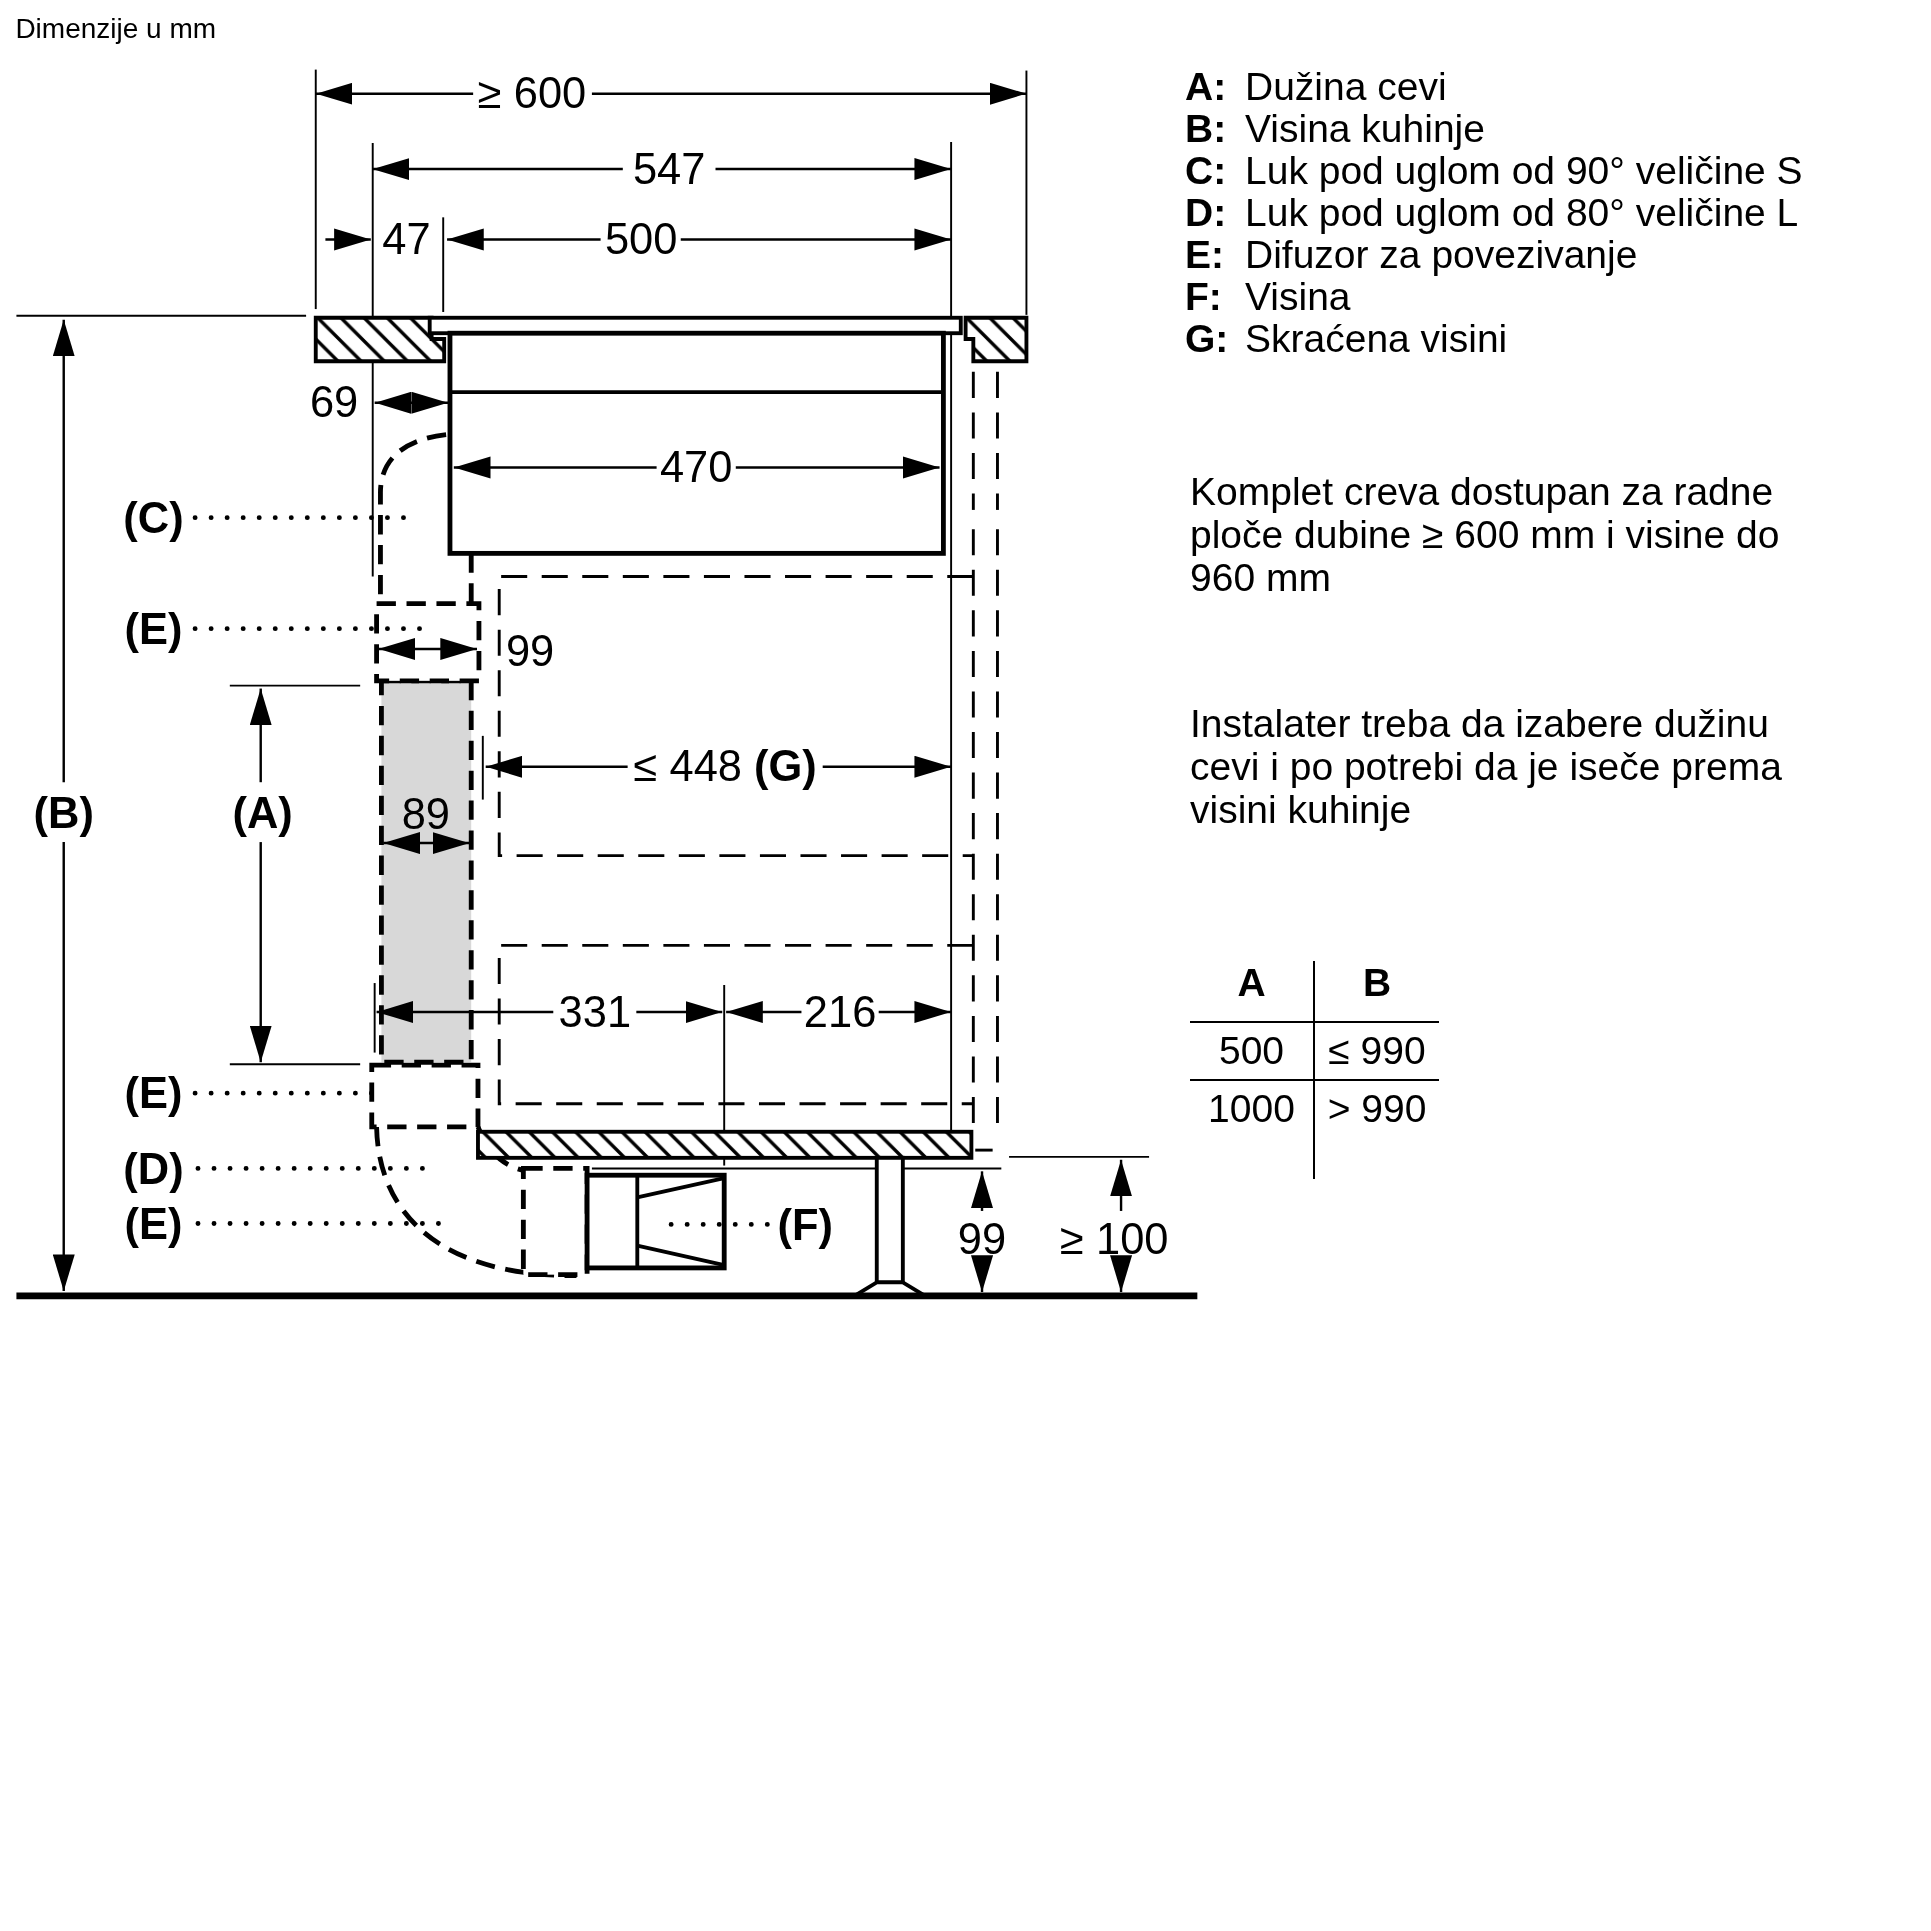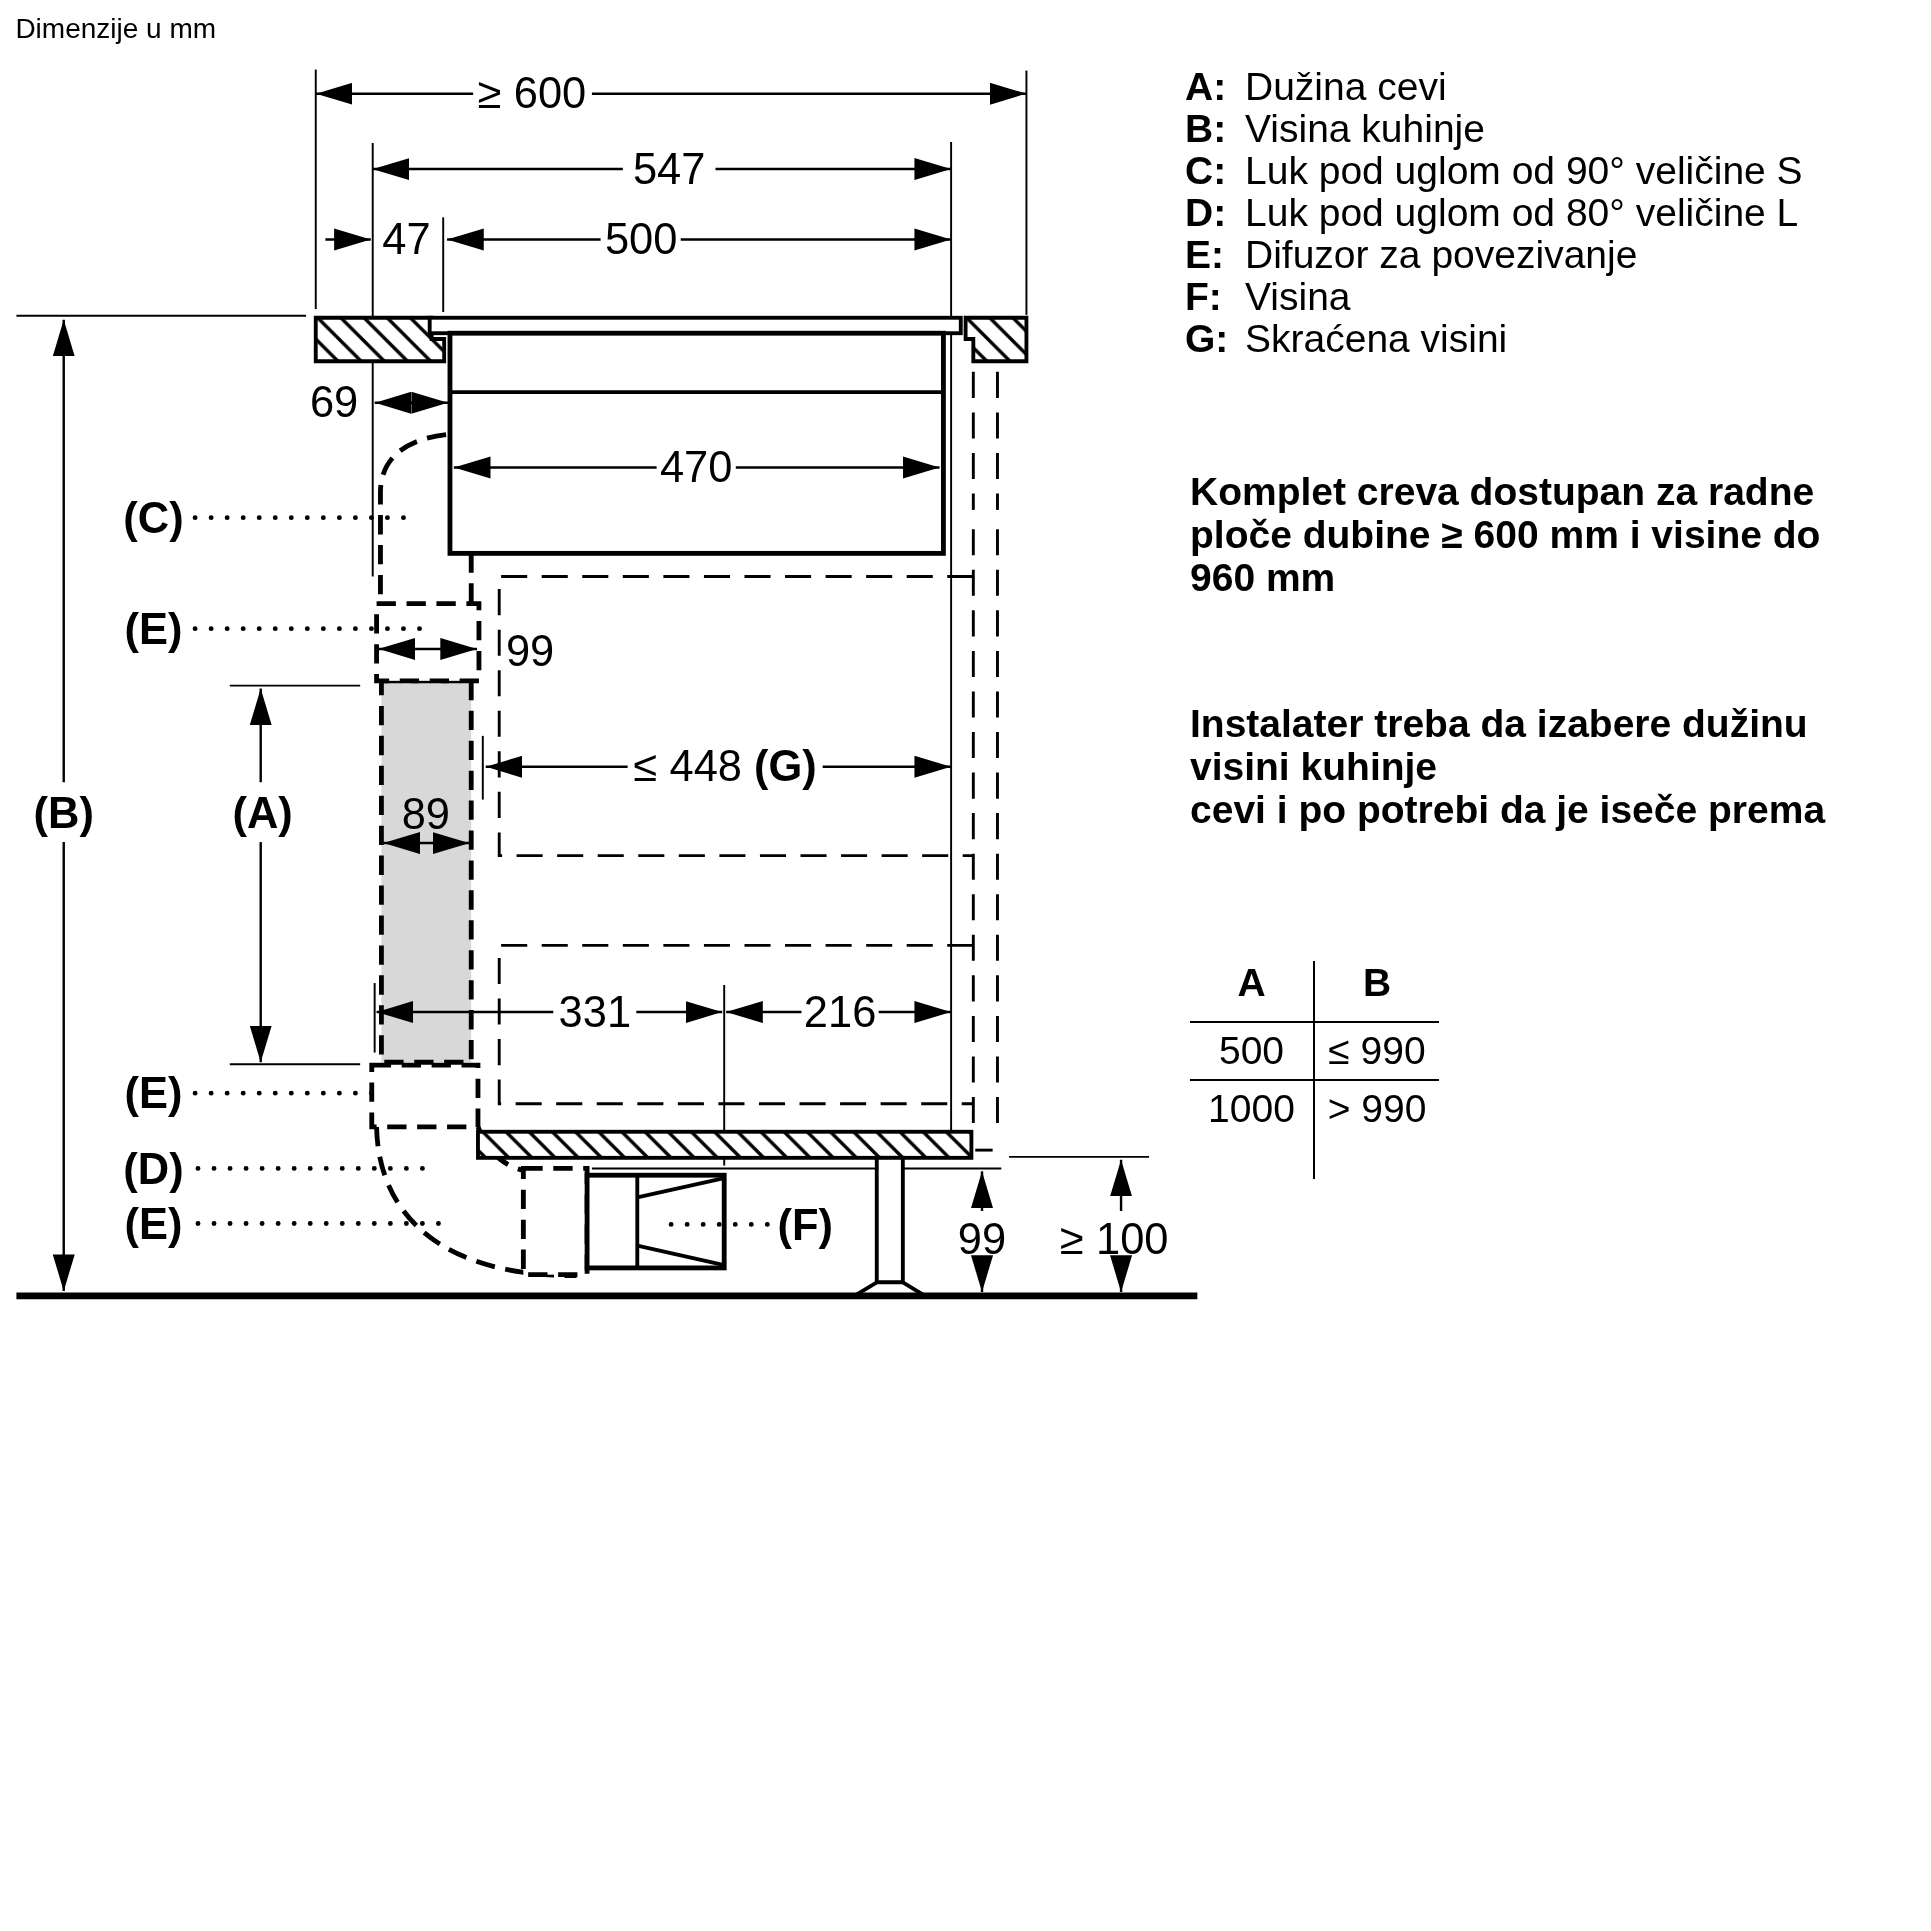--- a/index.html
+++ b/index.html
@@ -4,21 +4,21 @@
 <style>
   html,body{margin:0;padding:0;background:#fff;}
   body{width:1931px;height:1931px;position:relative;overflow:hidden;
        font-family:"Liberation Sans",sans-serif;color:#000;}
   .abs{position:absolute;}
   #title{left:15.4px;top:12.6px;font-size:28px;}
   
   #legend{left:1185px;top:66px;}
   .leg-row{display:flex;font-size:39px;line-height:42px;}
   .leg-key{font-weight:bold;width:60px;flex:0 0 60px;}
-  .note{left:1190px;font-size:39px;line-height:43px;font-weight:bold;}
+  .note{left:1190px;font-size:39px;line-height:43px;}
   #note1{top:470px;}
   #note2{top:702px;}
   
   #spec-table{left:1190px;top:961px;width:249px;}
   .t-row{display:flex;}
   .t-a{width:123px;flex:0 0 123px;border-right:2.9px solid #000;text-align:center;}
   .t-b{width:124px;flex:0 0 124px;text-align:center;}
   .t-head{font-weight:bold;font-size:39px;height:60px;}
   .t-line{border-top:2.9px solid #000;font-size:39px;height:56px;
           display:flex;align-items:center;}
@@ -205,22 +205,22 @@
 </div>
 
 <div id="note1" class="abs note">
   <div>Komplet creva dostupan za radne</div>
   <div>ploče dubine ≥ 600 mm i visine do</div>
   <div>960 mm</div>
 </div>
 
 <div id="note2" class="abs note">
   <div>Instalater treba da izabere dužinu</div>
+  <div>cevi i po potrebi da je iseče prema</div>
   <div>visini kuhinje</div>
-  <div>cevi i po potrebi da je iseče prema</div>
 </div>
 
 <div id="spec-table" class="abs">
   <div class="t-row t-head">
     <div class="t-a">A</div>
     <div class="t-b">B</div>
   </div>
   <div class="t-row t-line">
     <div class="t-a">500</div>
     <div class="t-b">≤ 990</div>

